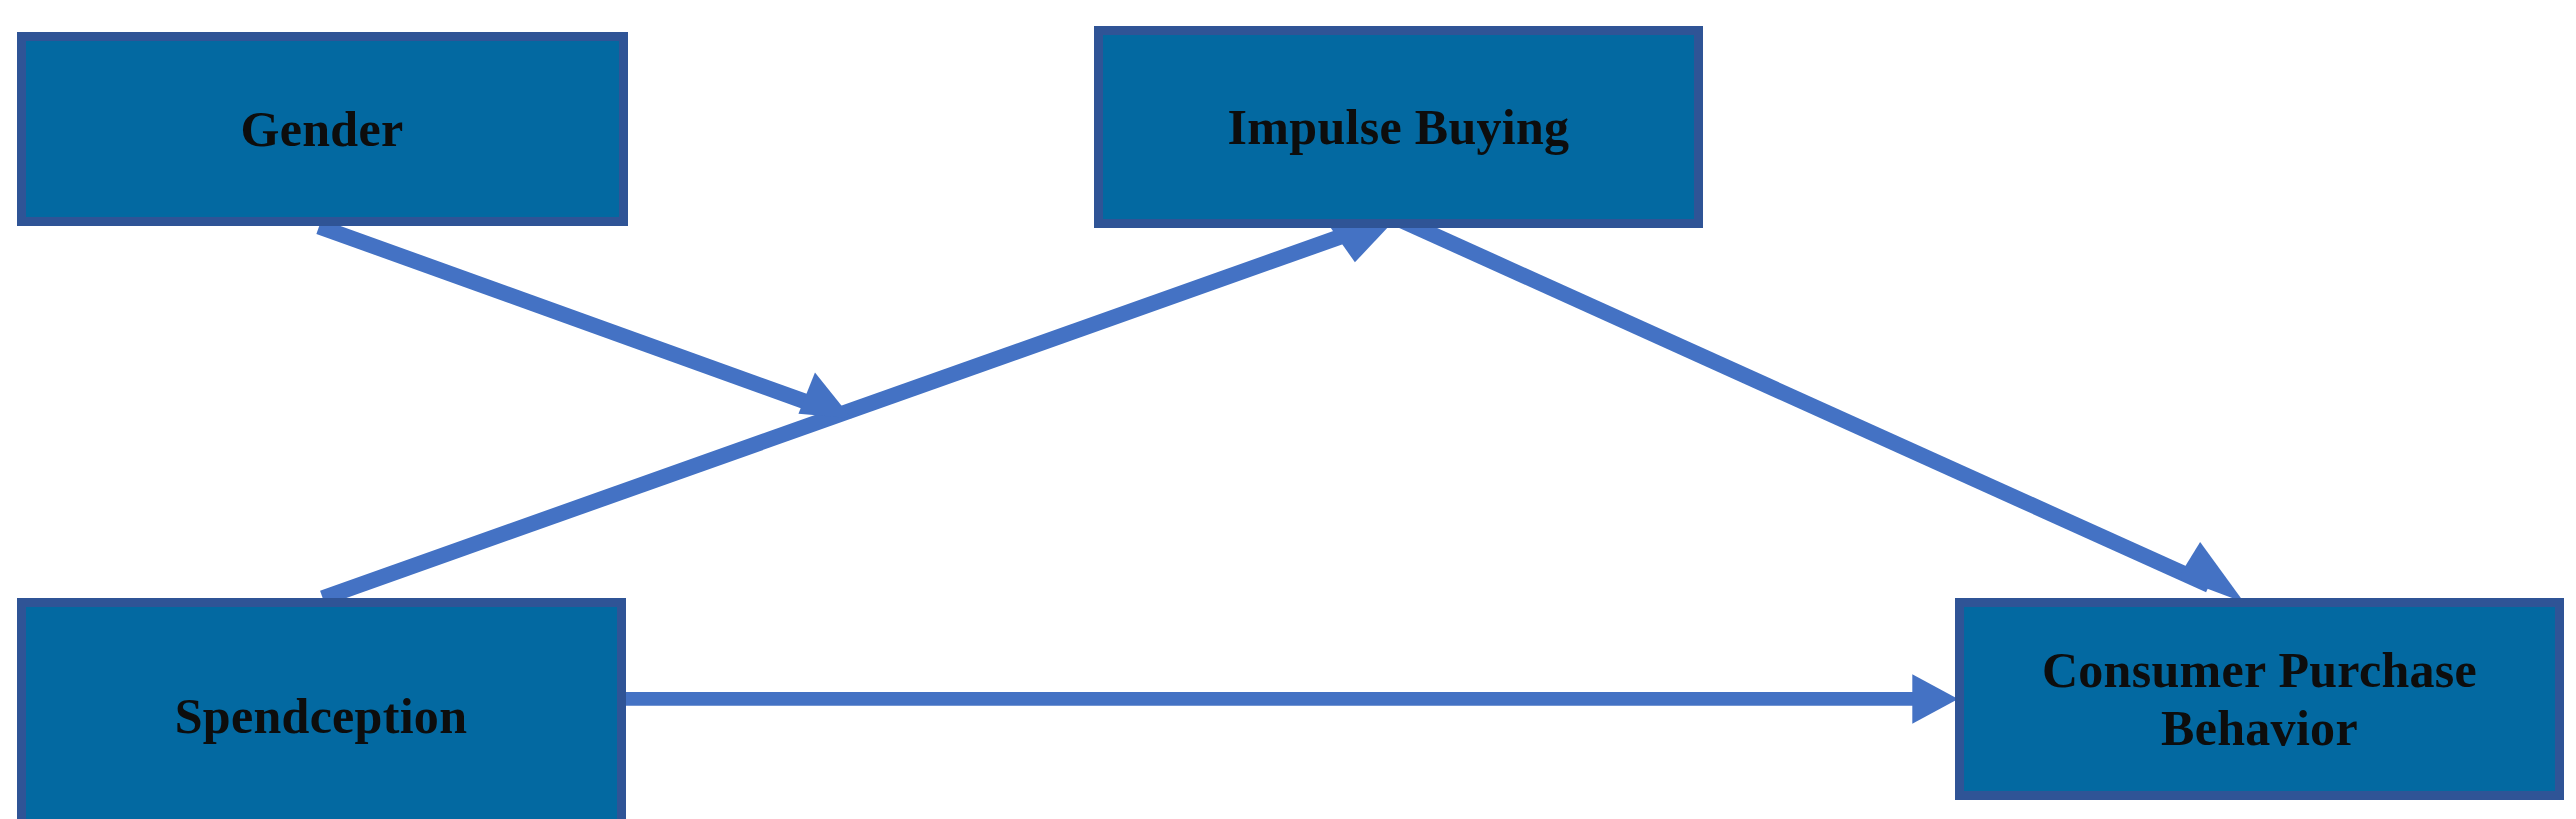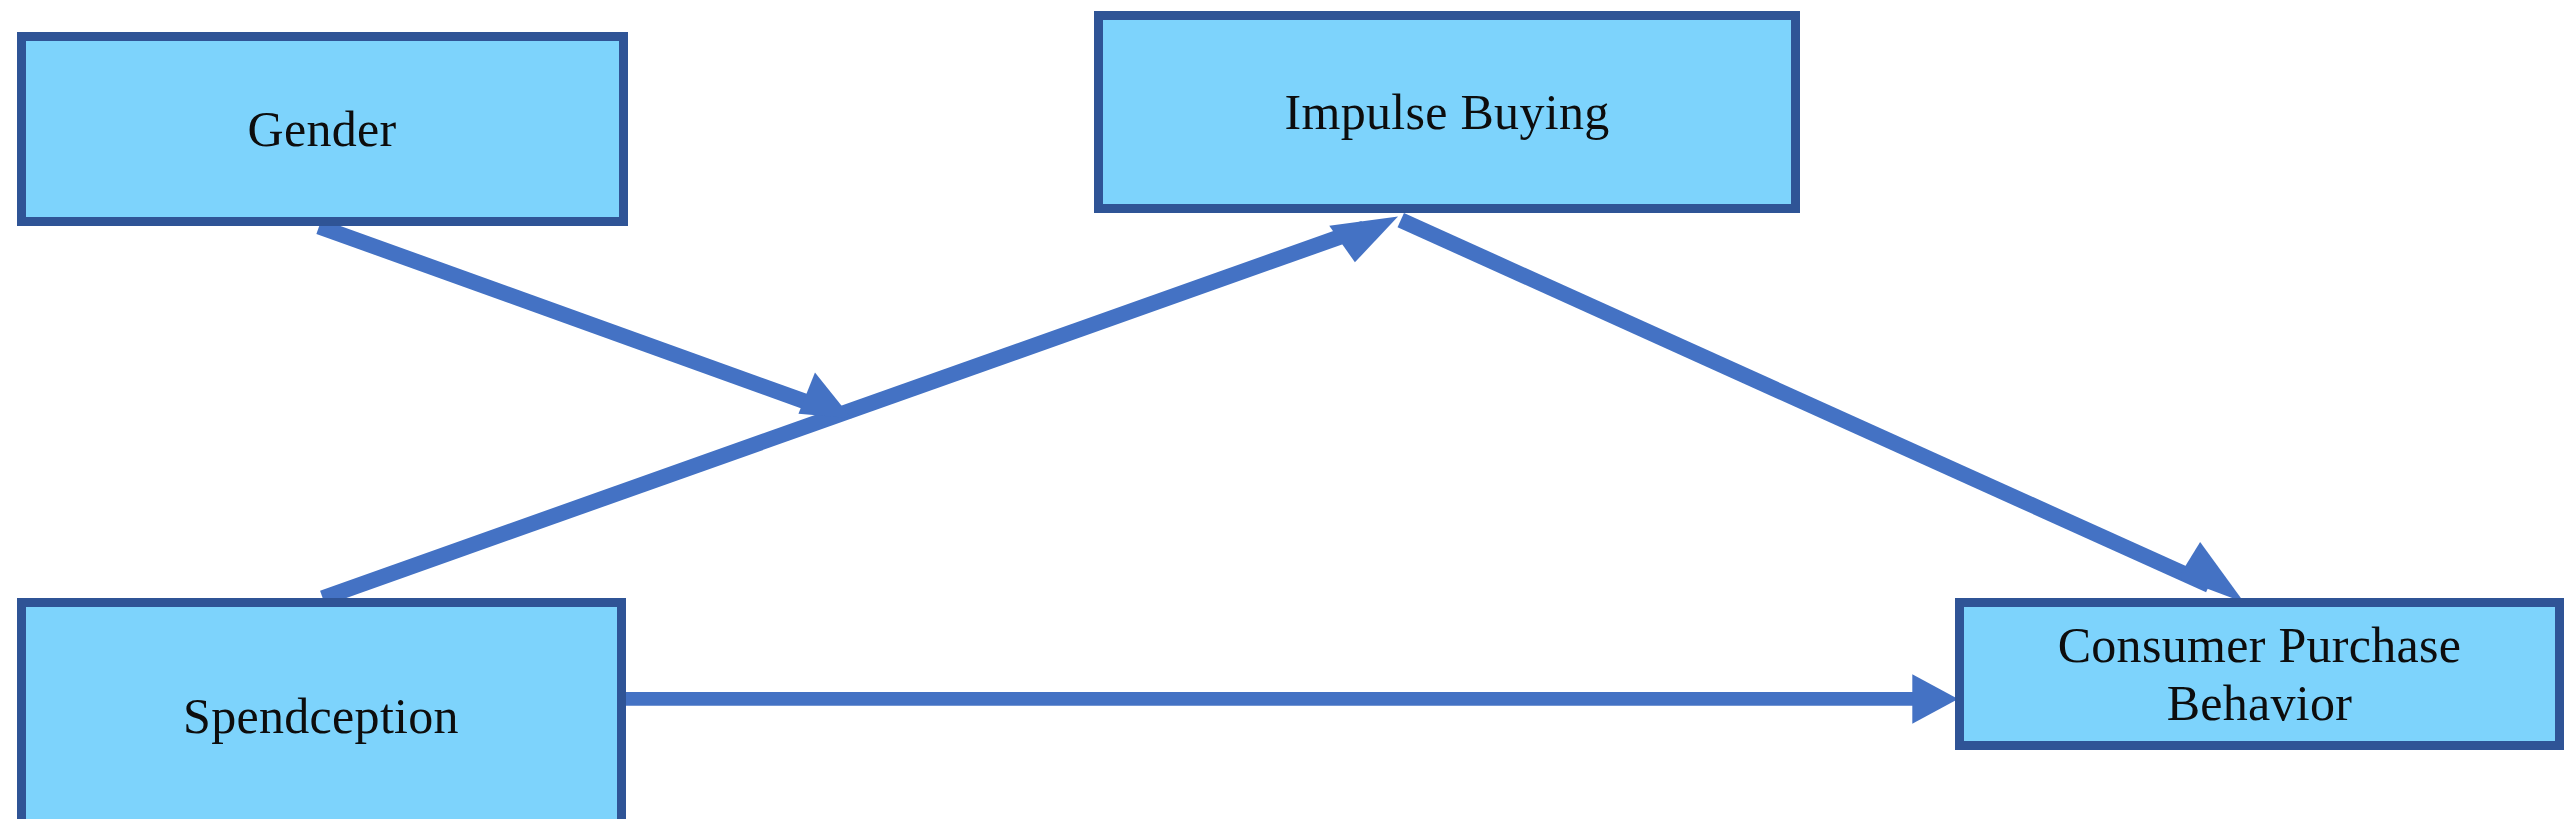--- a/index.html
+++ b/index.html
@@ -13,41 +13,42 @@
   #canvas {
     position: relative;
     width: 2576px;
     height: 820px;
     background: #ffffff;
     overflow: hidden;
   }
   .node {
     position: absolute;
     box-sizing: border-box;
-    background: #7dd3fc;
+    background: #0369a1;
     border: 9.2px solid #2F5496;
     display: flex;
     align-items: center;
     justify-content: center;
     text-align: center;
     z-index: 3;
+    font-weight: bold;
   }
   .node-label {
     font-family: "Liberation Serif", "DejaVu Serif", serif;
     font-size: 50px;
     line-height: 1.16;
     color: #0d0d0d;
     letter-spacing: 0.3px;
     padding: 0 13px;
     white-space: pre-line;
   }
   #node-gender      { left: 16.5px;   top: 32px;  width: 611px; height: 194px; }
-  #node-impulse     { left: 1094px; top: 11px;  width: 706px; height: 202px; }
+  #node-impulse     { left: 1094px; top: 26px;  width: 609px; height: 202px; }
   #node-spend       { left: 16.5px;   top: 598px; width: 609px; height: 236px; }
-  #node-cpb         { left: 1955px; top: 598px; width: 609px; height: 152px; }
+  #node-cpb         { left: 1955px; top: 598px; width: 609px; height: 202px; }
   #edges {
     position: absolute;
     left: 0;
     top: 0;
     width: 2576px;
     height: 820px;
     z-index: 1;
   }
 </style>
 </head>

